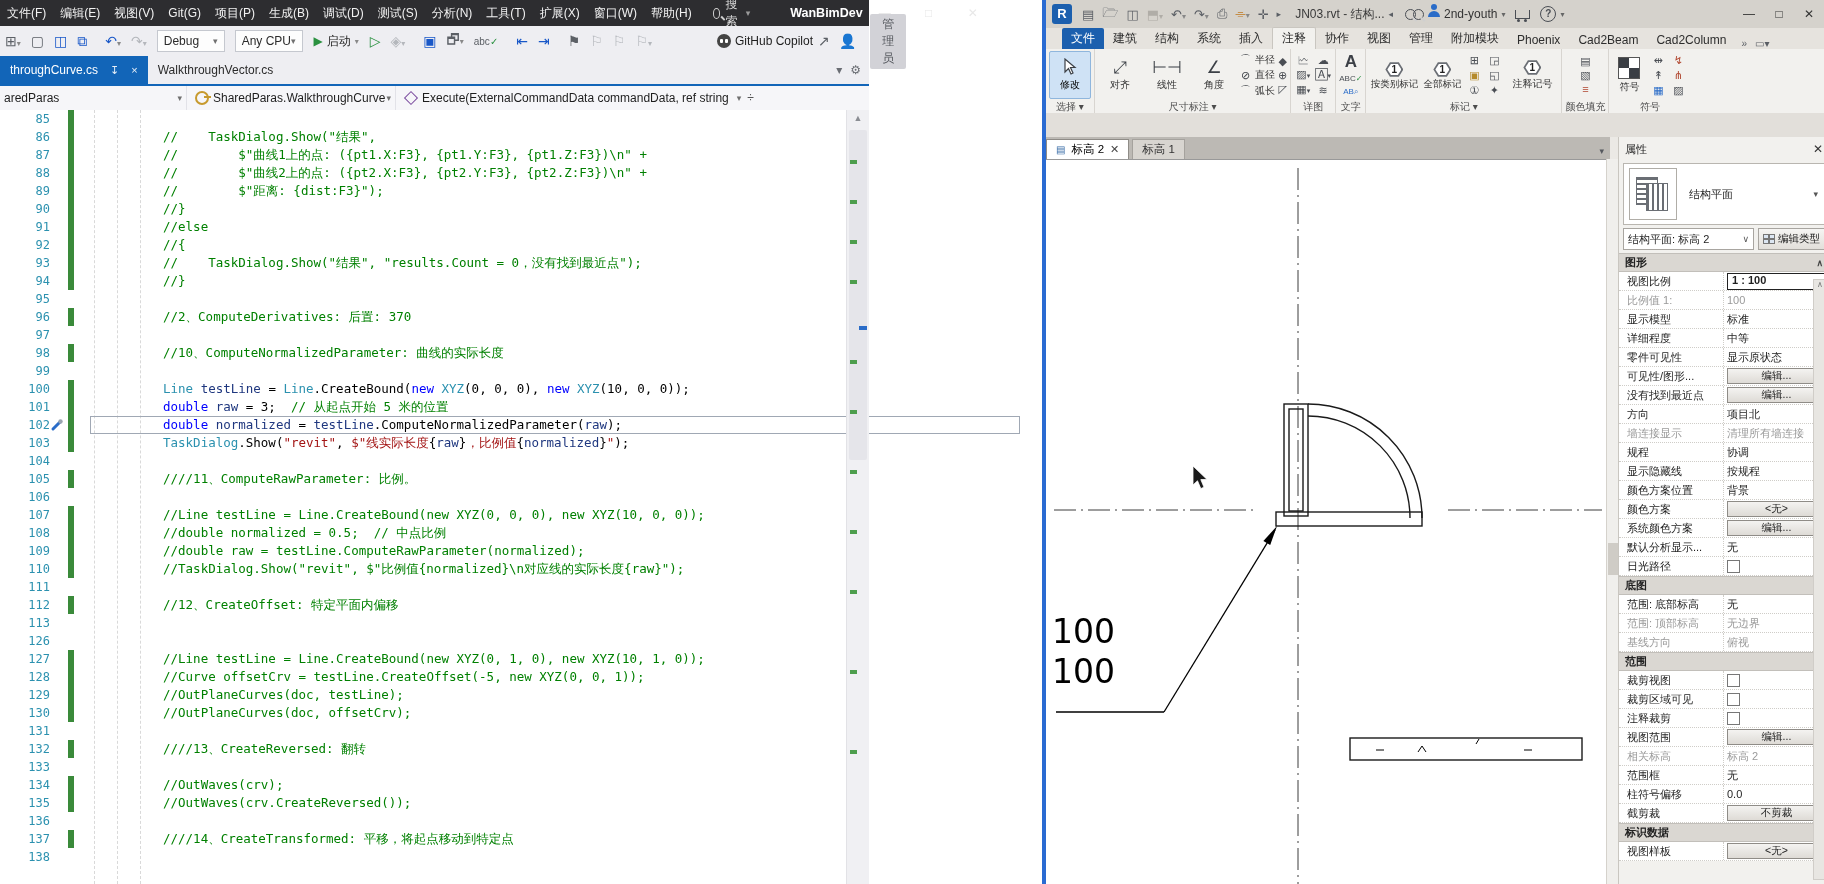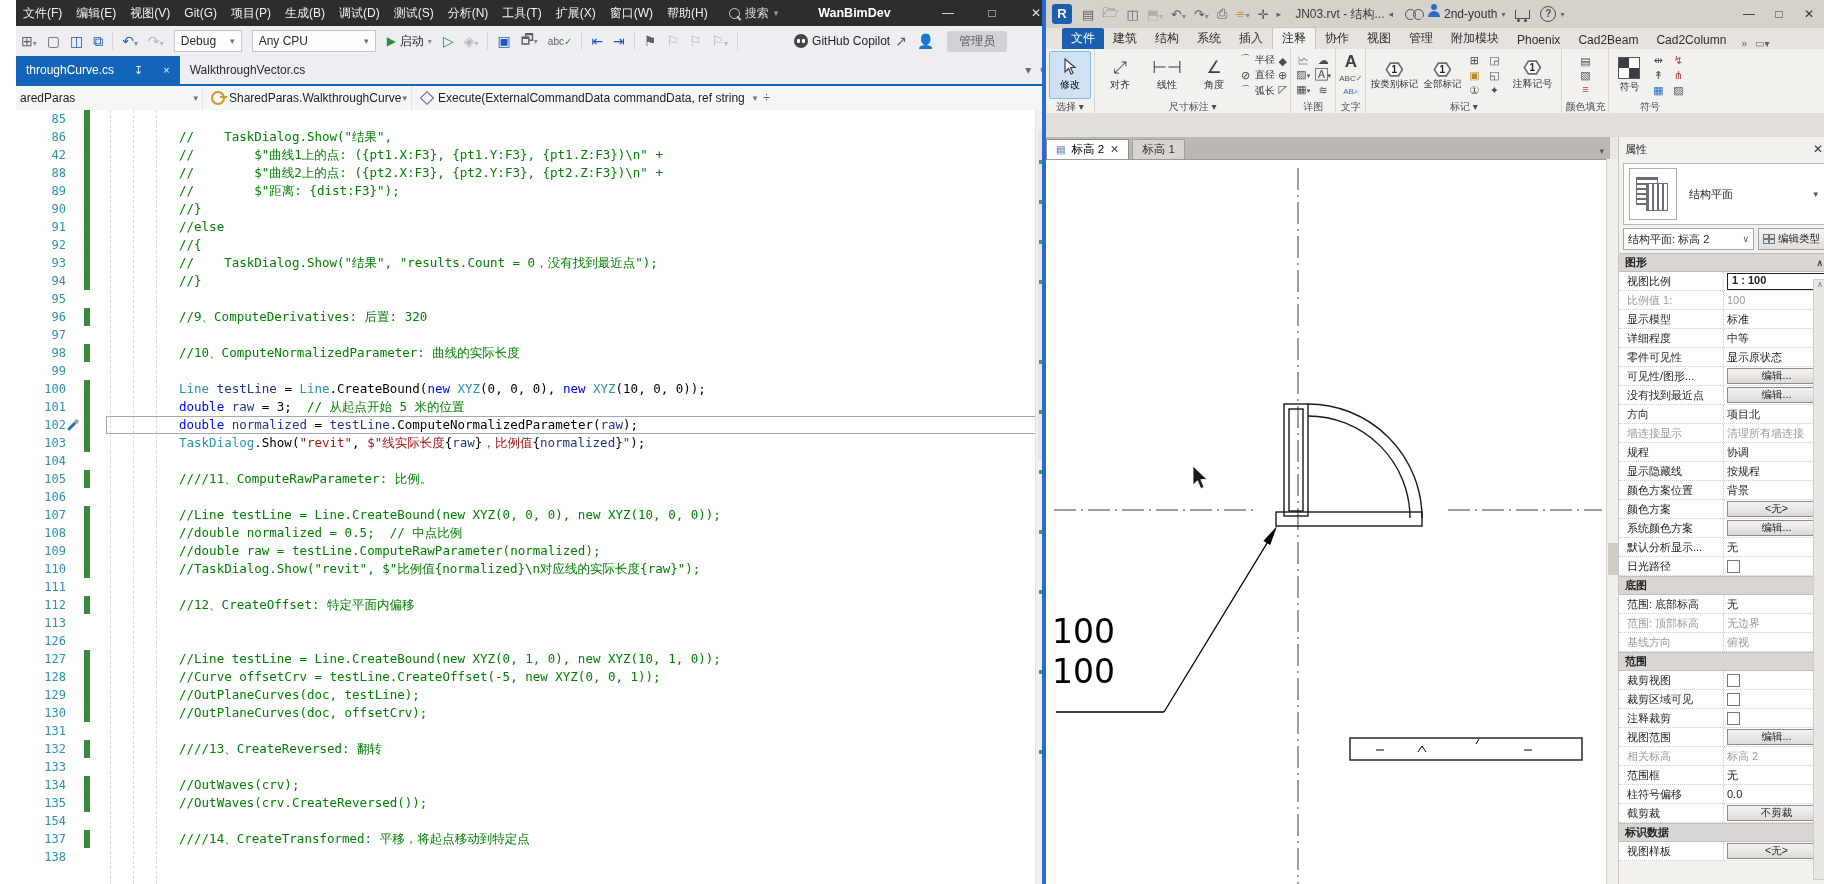--- a/index.html
+++ b/index.html
@@ -1,19 +1,19 @@
 <!DOCTYPE html>
 <html><head>
 <meta charset="utf-8">
 <style>
   html,body{margin:0;padding:0}
   body{width:1824px;height:884px;position:relative;overflow:hidden;background:#fff;
        font-family:"Liberation Sans",sans-serif;-webkit-font-smoothing:antialiased}
   
-  #vs{position:absolute;left:16px;top:0;width:1042px;height:884px;background:#701a75}
+  #vs{position:absolute;left:0;top:0;width:869px;height:884px;background:#701a75}
   #vs-titlebar{position:absolute;left:0;top:0;width:100%;height:26px;background:#2d2d30;
     display:flex;align-items:center;color:#f2f2f2;font-size:12px}
   .menu-item{padding:0 7px;line-height:26px;white-space:nowrap;cursor:default}
   #vs-search{display:flex;align-items:center;gap:5px;margin-left:14px;color:#d8d8d8}
   .lens{width:9px;height:9px;border:1.5px solid #cfcfcf;border-radius:50%;position:relative;display:inline-block}
   .lens::after{content:"";position:absolute;width:1.5px;height:5px;background:#cfcfcf;left:8px;top:7px;transform:rotate(-45deg)}
   #vs-wintitle{font-weight:bold;margin-left:40px;color:#fff;font-size:12.5px}
   .win-btns{margin-left:auto;display:flex}
   .win-btn{width:44px;text-align:center;line-height:26px;font-size:12px;color:#e8e8e8}
   
@@ -26,21 +26,21 @@
   .tb-select{height:20px;border:1px solid #c5c8cf;background:#fdfdfd;display:flex;align-items:center;
     padding:0 6px;color:#2b2b2b;margin:0 5px;white-space:nowrap}
   .tb-select .car{margin-left:14px;color:#707070;font-size:9px}
   .start-btn{display:flex;align-items:center;gap:4px;margin:0 6px;color:#1e1e1e;white-space:nowrap}
   .start-btn .play{color:#2a9140}
   .chip{background:#d2d2d7;color:#55585e;border-radius:2px;padding:2px 12px;margin-left:8px;font-size:12px}
   .copilot-ico{width:14px;height:14px;border-radius:50%;background:#444;display:inline-block;position:relative;margin-right:4px;vertical-align:-2px}
   .copilot-ico::after{content:"";position:absolute;left:3px;top:5px;width:3px;height:4px;background:#fff;box-shadow:5px 0 0 #fff;border-radius:1px}
   
   #vs-tabs{position:absolute;left:0;top:56px;width:100%;height:28px;background:#eeeef2;display:flex;border-bottom:2px solid #1265b8}
-  .vs-tab{display:flex;align-items:center;padding:0 10px;font-size:12px;gap:20px;white-space:nowrap}
+  .vs-tab{display:flex;align-items:center;padding:0 10px;font-size:12px;gap:12px;white-space:nowrap}
   .vs-tab.active{background:#1265b8;color:#fff}
   .vs-tab.inactive{color:#2b2b2b}
   .tab-glyph{font-size:11px;opacity:.9}
   #vs-tabs .right-icons{margin-left:auto;display:flex;gap:8px;align-items:center;color:#6a6d73;font-size:12px;padding-right:8px}
   
   #vs-nav{position:absolute;left:0;top:86px;width:100%;height:24px;background:#f6f6f9;border-bottom:1px solid #e2e2e8;
     display:flex;align-items:flex-start;font-size:12px;color:#1e1e1e}
   .nav-dd{display:flex;align-items:center;height:100%;padding:0 4px;white-space:nowrap;overflow:hidden}
   .nav-car{color:#707070;font-size:9px;margin-left:8px}
   .key-ico{width:10px;height:10px;border:2px solid #c79a2e;border-radius:50%;display:inline-block;position:relative;margin:0 4px}
@@ -283,21 +283,21 @@
           <div class="ctext"></div>
         </div>
         <div class="code-row">
           <div class="ln">86</div>
           <div class="gm1"></div>
           <div class="gbar on"></div>
           <div class="gm2"></div>
           <div class="ctext"><span class="cm">//    TaskDialog.Show("结果",</span></div>
         </div>
         <div class="code-row">
-          <div class="ln">42</div>
+          <div class="ln">87</div>
           <div class="gm1"></div>
           <div class="gbar on"></div>
           <div class="gm2"></div>
           <div class="ctext"><span class="cm">//        $"曲线1上的点: ({pt1.X:F3}, {pt1.Y:F3}, {pt1.Z:F3})\n" +</span></div>
         </div>
         <div class="code-row">
           <div class="ln">88</div>
           <div class="gm1"></div>
           <div class="gbar on"></div>
           <div class="gm2"></div>
@@ -350,21 +350,21 @@
           <div class="gm1"></div>
           <div class="gbar"></div>
           <div class="gm2"></div>
           <div class="ctext"></div>
         </div>
         <div class="code-row">
           <div class="ln">96</div>
           <div class="gm1"></div>
           <div class="gbar on"></div>
           <div class="gm2"></div>
-          <div class="ctext"><span class="cm">//9、ComputeDerivatives: 后置: 320</span></div>
+          <div class="ctext"><span class="cm">//2、ComputeDerivatives: 后置: 370</span></div>
         </div>
         <div class="code-row">
           <div class="ln">97</div>
           <div class="gm1"></div>
           <div class="gbar"></div>
           <div class="gm2"></div>
           <div class="ctext"></div>
         </div>
         <div class="code-row">
           <div class="ln">98</div>
@@ -547,21 +547,21 @@
           <div class="ctext"><span class="cm">//OutWaves(crv);</span></div>
         </div>
         <div class="code-row">
           <div class="ln">135</div>
           <div class="gm1"></div>
           <div class="gbar on"></div>
           <div class="gm2"></div>
           <div class="ctext"><span class="cm">//OutWaves(crv.CreateReversed());</span></div>
         </div>
         <div class="code-row">
-          <div class="ln">154</div>
+          <div class="ln">136</div>
           <div class="gm1"></div>
           <div class="gbar"></div>
           <div class="gm2"></div>
           <div class="ctext"></div>
         </div>
         <div class="code-row">
           <div class="ln">137</div>
           <div class="gm1"></div>
           <div class="gbar on"></div>
           <div class="gm2"></div>

